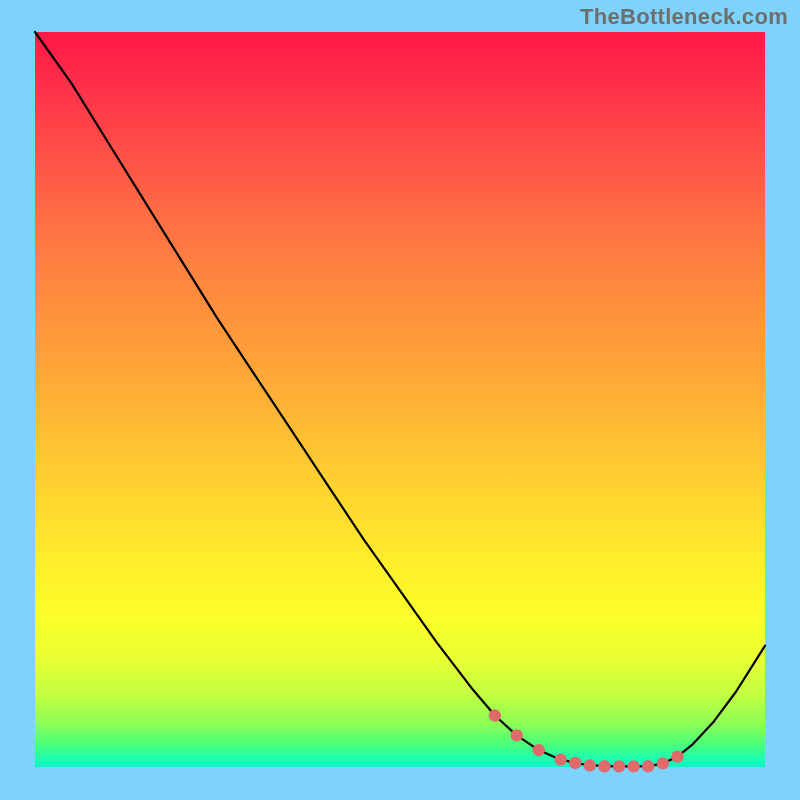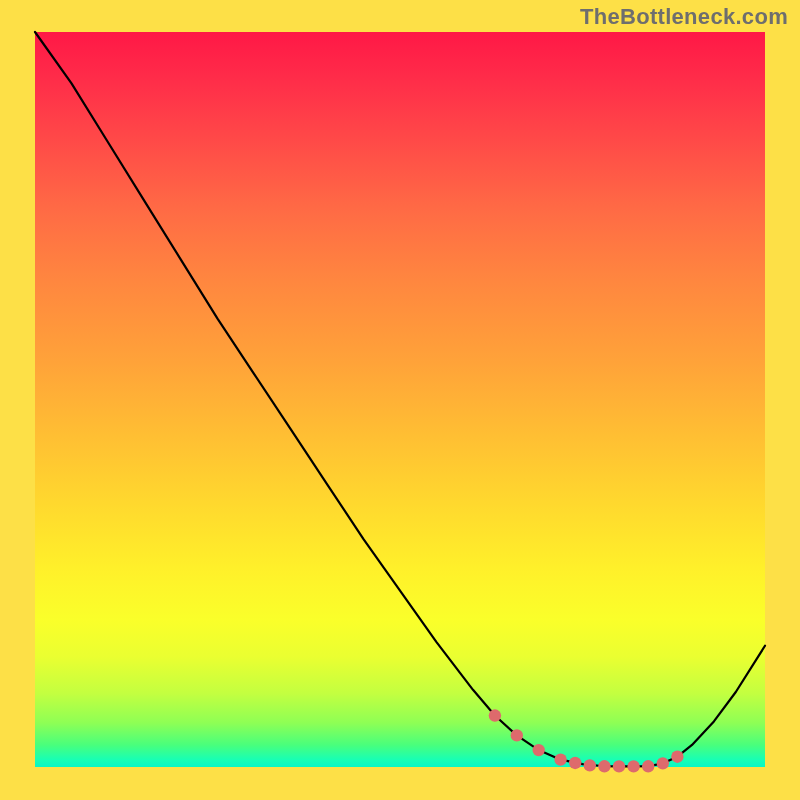--- a/index.html
+++ b/index.html
@@ -7,21 +7,21 @@
     padding: 0;
     width: 800px;
     height: 800px;
     background: #000000;
     overflow: hidden;
   }
   .outer {
     position: relative;
     width: 800px;
     height: 800px;
-    background: #fde047;
+    background: #7dd3fc;
   }
   .watermark {
     position: absolute;
     top: 4px;
     right: 12px;
     font-family: Arial, Helvetica, sans-serif;
     font-size: 22px;
     font-weight: bold;
     color: #6e6e6e;
     letter-spacing: 0.3px;

